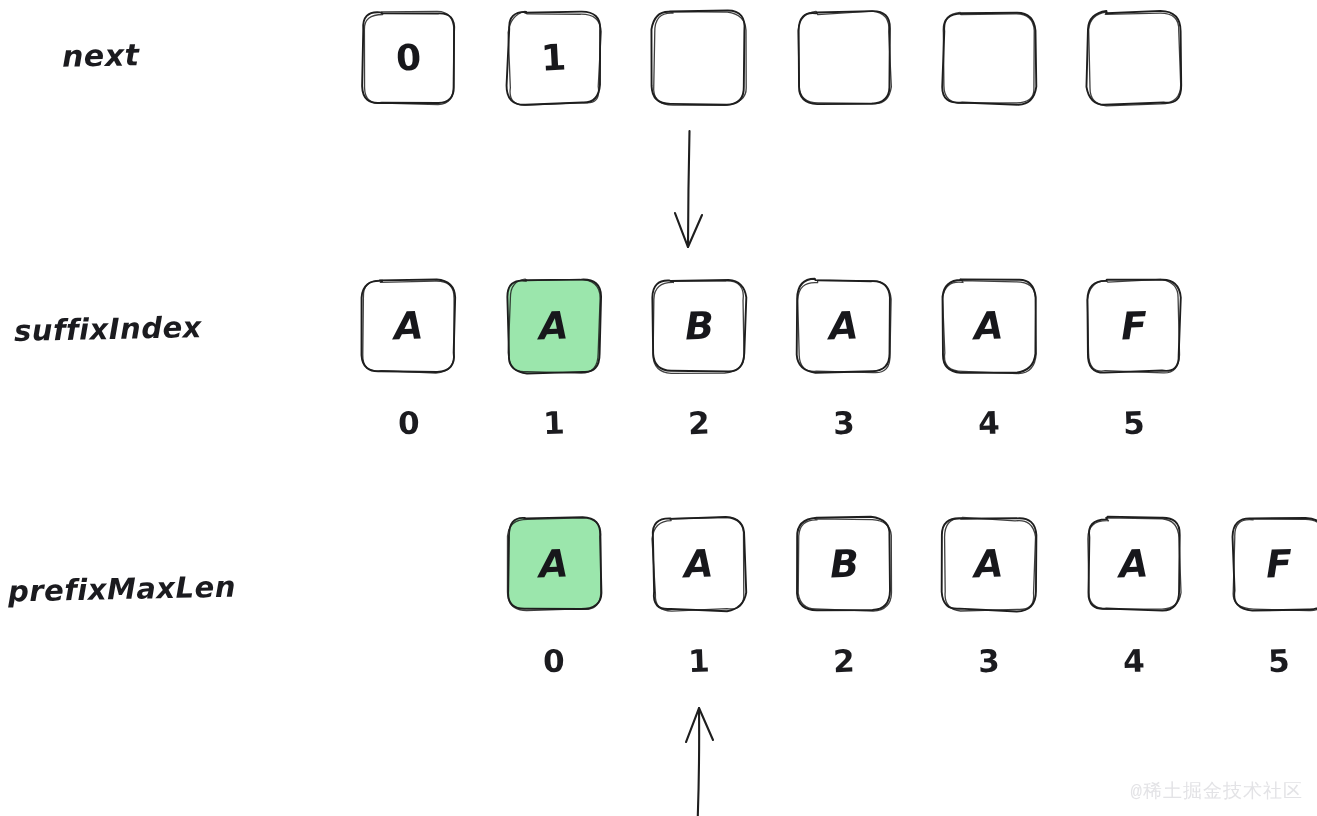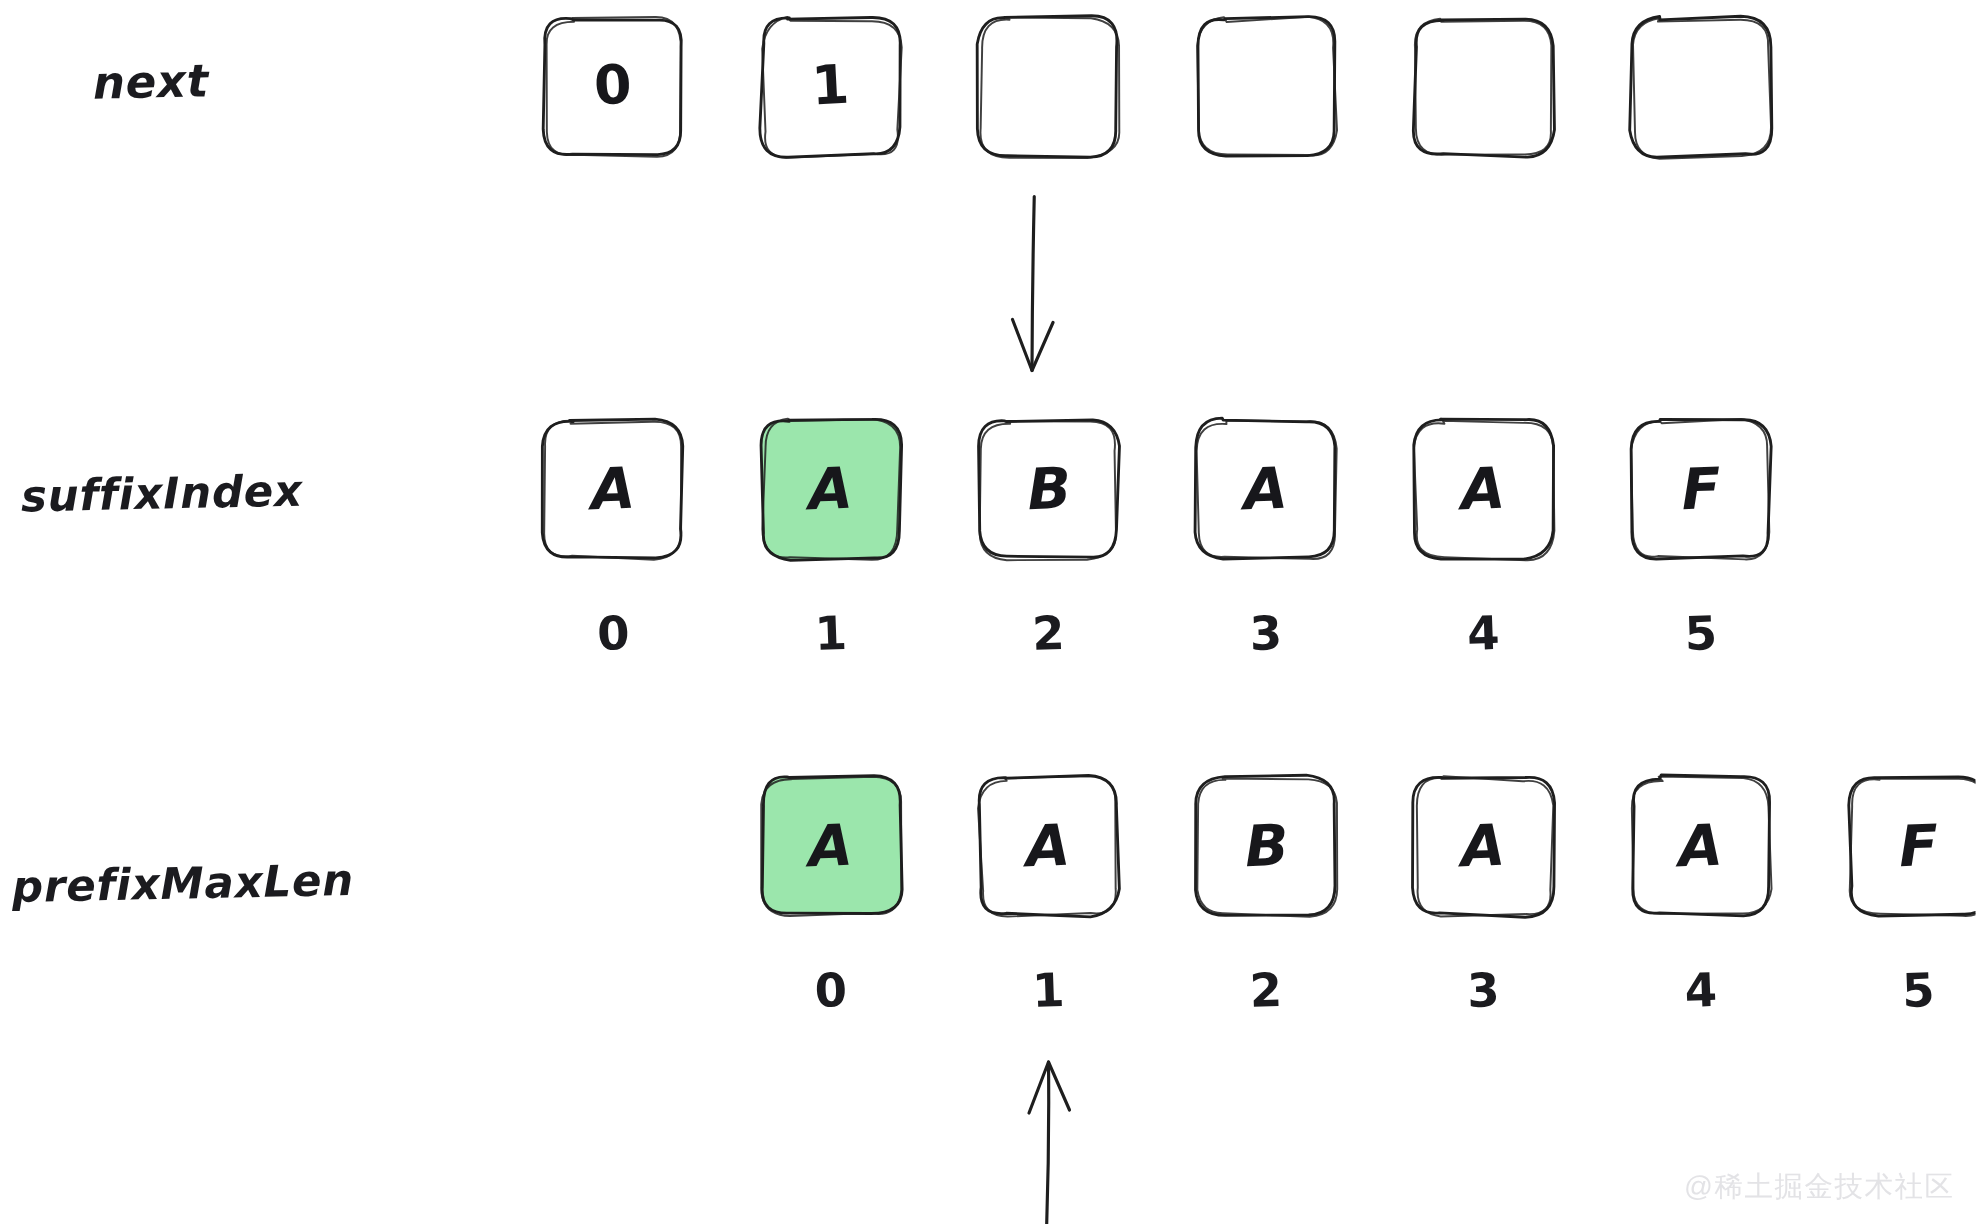--- a/index.html
+++ b/index.html
@@ -95,21 +95,21 @@
     overflow: visible;
   }
 
   
   #watermark {
     position: absolute;
     right: 14px;
     bottom: 12px;
     font-size: 19px;
     color: #e3e3e6;
-    font-family: Liberation Sans, sans-serif;
+    font-family: Liberation Mono, monospace;
     letter-spacing: 1px;
     user-select: none;
   }
 </style>
 </head>
 <body>
 
 <div id="canvas">
 
   <div class="row-label" id="label-next">next</div>

